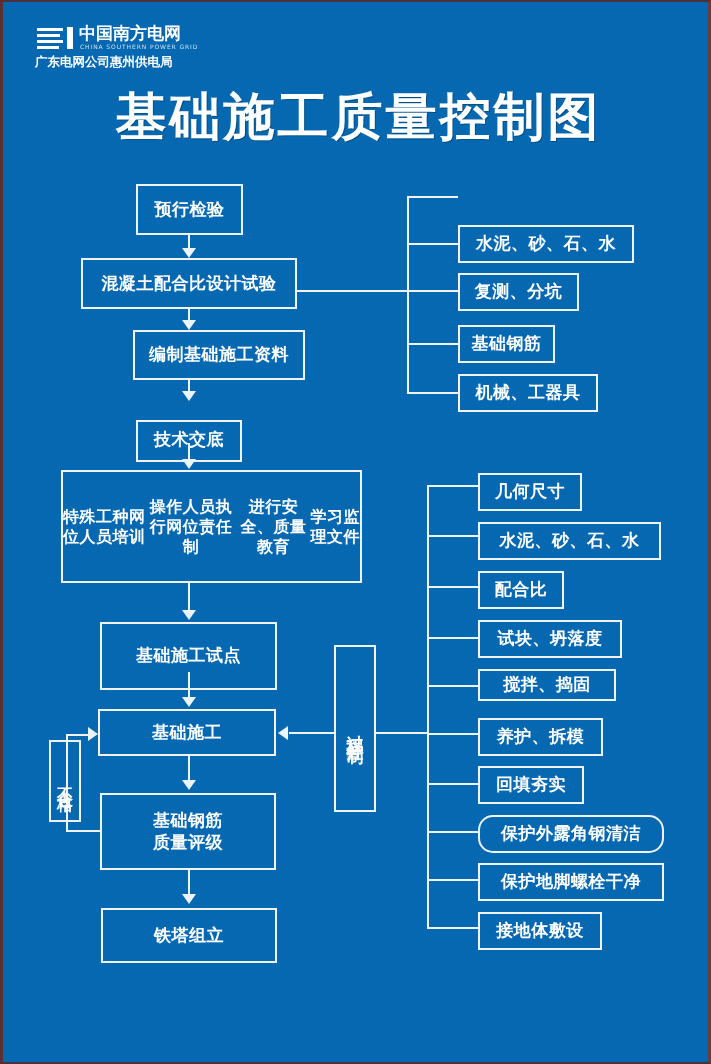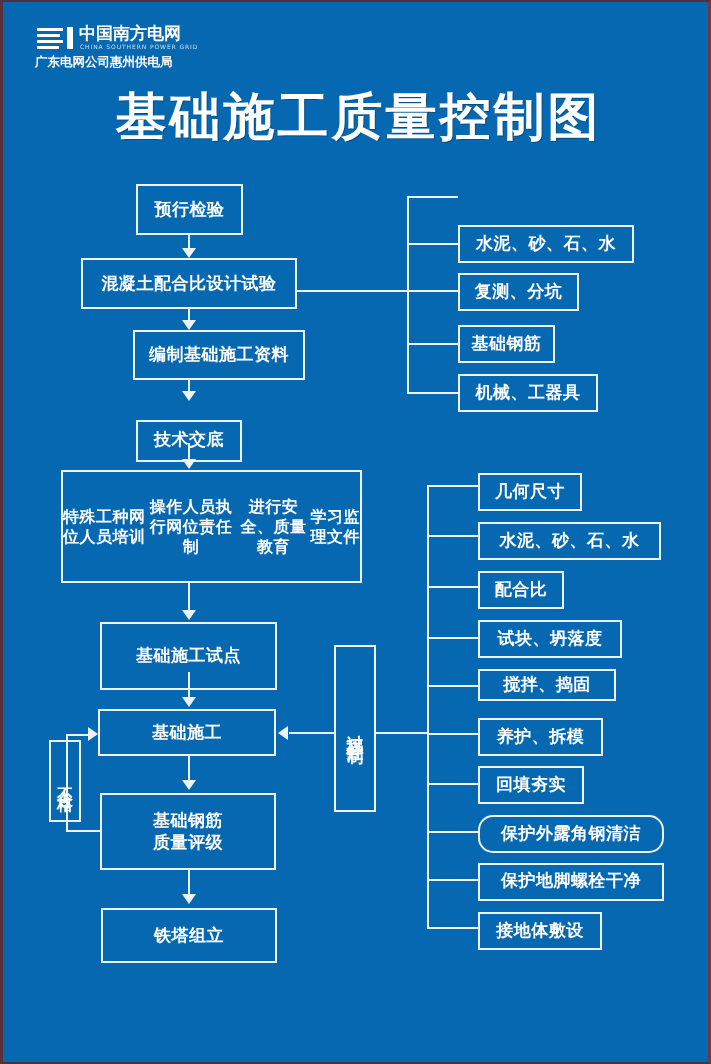--- a/index.html
+++ b/index.html
@@ -273,16 +273,16 @@
   <div class="ln h" style="left:424px; top:925px; width:51px;"></div>
 
   <div class="box med" style="left:475px; top:471px; width:104px; height:38px;">几何尺寸</div>
   <div class="box med" style="left:475px; top:520px; width:183px; height:38px;">水泥、砂、石、水</div>
   <div class="box med" style="left:475px; top:569px; width:86px; height:38px;">配合比</div>
   <div class="box med" style="left:475px; top:618px; width:144px; height:38px;">试块、坍落度</div>
   <div class="box med" style="left:475px; top:667px; width:138px; height:32px;font-family:Liberation Serif, serif;">搅拌、捣固</div>
   <div class="box med" style="left:475px; top:716px; width:125px; height:38px;">养护、拆模</div>
   <div class="box med" style="left:475px; top:764px; width:106px; height:38px;">回填夯实</div>
   <div class="box med" style="left:475px; top:813px; width:186px; height:38px;border-radius:15px;">保护外露角钢清洁</div>
-  <div class="box med" style="left:475px; top:861px; width:186px; height:38px;font-family:Liberation Mono, monospace;">保护地脚螺栓干净</div>
+  <div class="box med" style="left:475px; top:861px; width:186px; height:38px;">保护地脚螺栓干净</div>
   <div class="box med" style="left:475px; top:910px; width:124px; height:38px;">接地体敷设</div>
 
 </div>
 
 </body></html>

